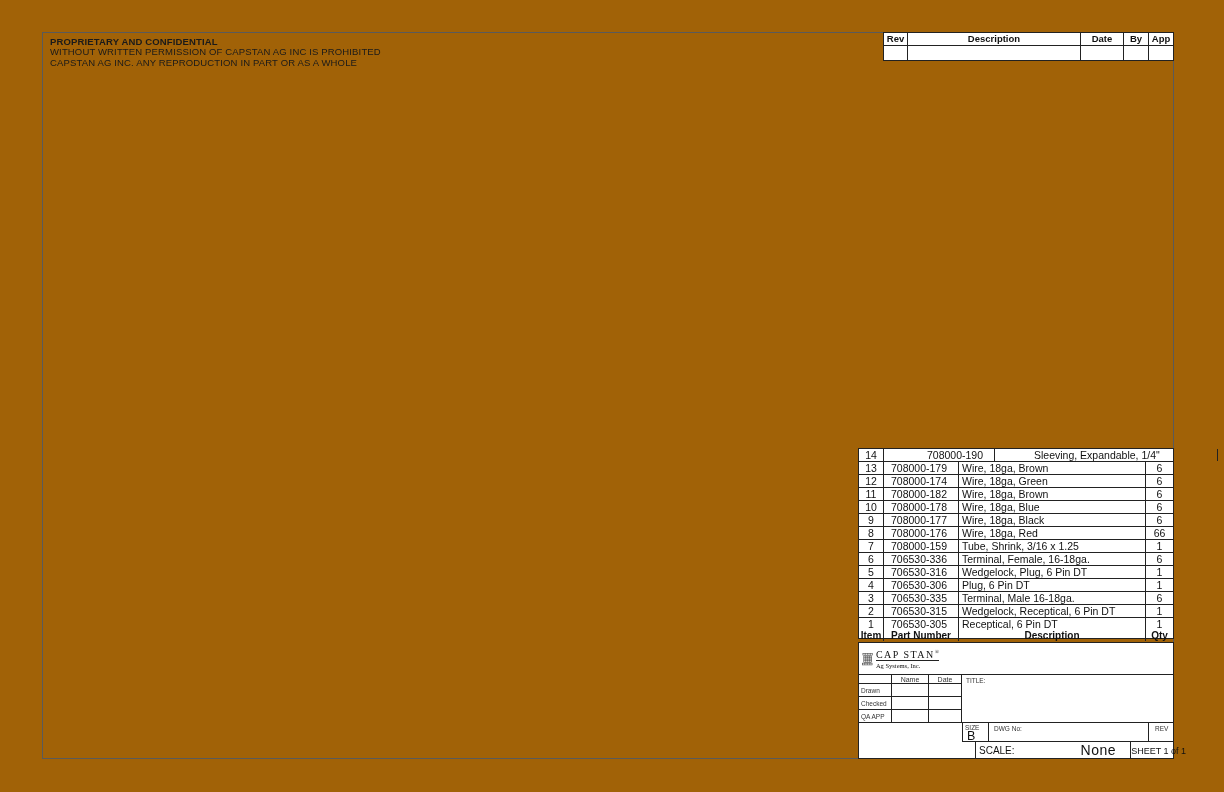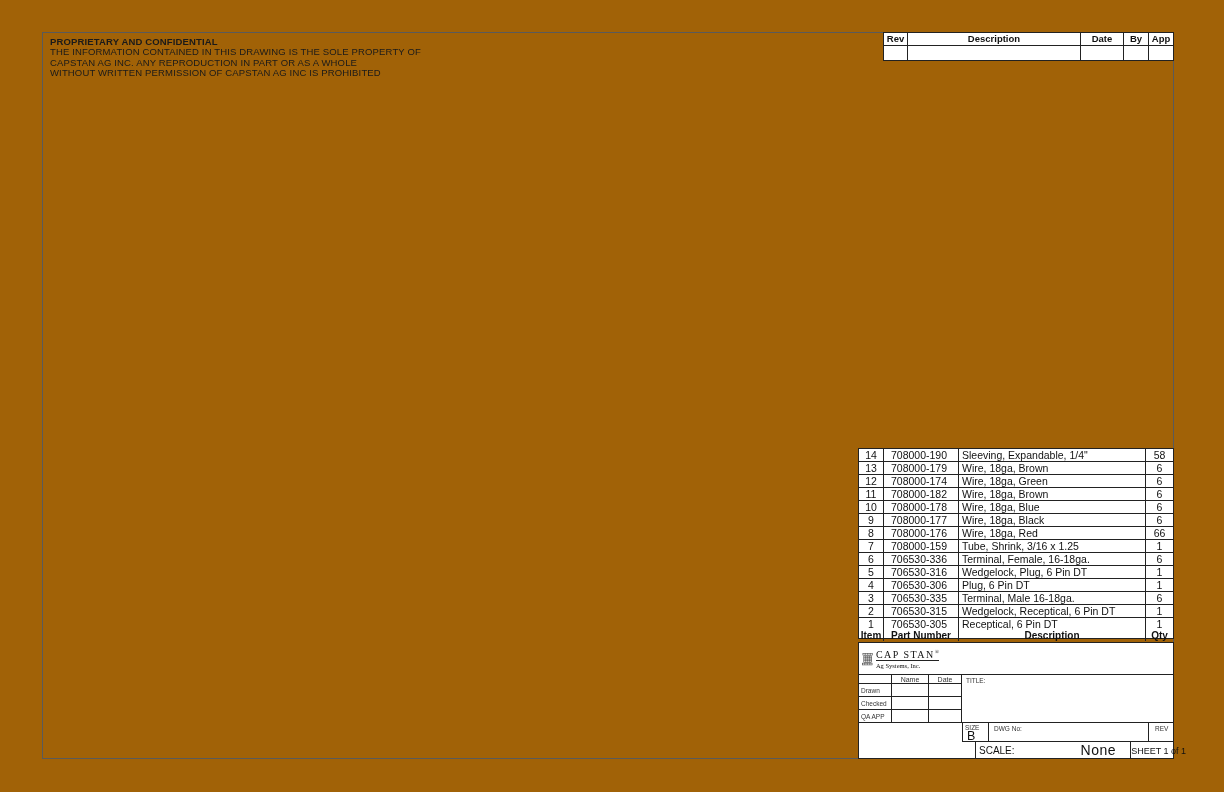--- a/index.html
+++ b/index.html
@@ -73,41 +73,40 @@
 </style>
 </head>
 <body>
 
 <div class="canvas">
 
   <div class="frame"></div>
 
   <div class="prop">
     <div class="prop-title">PROPRIETARY AND CONFIDENTIAL</div>
-    <div>THE INFORMATION CONTAINED IN THIS DRAWING IS THE SOLE PROPERTY OF</div>
+    <div>WITHOUT WRITTEN PERMISSION OF CAPSTAN AG INC IS PROHIBITED</div>
     <div>CAPSTAN AG INC. ANY REPRODUCTION IN PART OR AS A WHOLE</div>
-    <div>WITHOUT WRITTEN PERMISSION OF CAPSTAN AG INC IS PROHIBITED</div>
   </div>
 
   <div class="rev-table">
     <div class="cell hdr">Rev</div>
     <div class="cell hdr">Description</div>
     <div class="cell hdr">Date</div>
     <div class="cell hdr">By</div>
     <div class="cell hdr">App</div>
     <div class="cell r2"></div>
     <div class="cell r2"></div>
     <div class="cell r2"></div>
     <div class="cell r2"></div>
     <div class="cell r2"></div>
   </div>
 
   <div class="bom">
     <div style="display:flex;flex-direction:column;flex:14;">
-        <div class="bom-row" style="flex: 1 1 0%;">
+        <div class="bom-row" style="flex: 1 1 0%; gap: 36px;">
           <div class="bom-cell item">14</div>
           <div class="bom-cell part_number">708000-190</div>
           <div class="bom-cell description">Sleeving, Expandable, 1/4"</div>
           <div class="bom-cell qty">58</div>
         </div>
         <div class="bom-row" style="flex: 1 1 0%;">
           <div class="bom-cell item">13</div>
           <div class="bom-cell part_number">708000-179</div>
           <div class="bom-cell description">Wire, 18ga, Brown</div>
           <div class="bom-cell qty">6</div>

